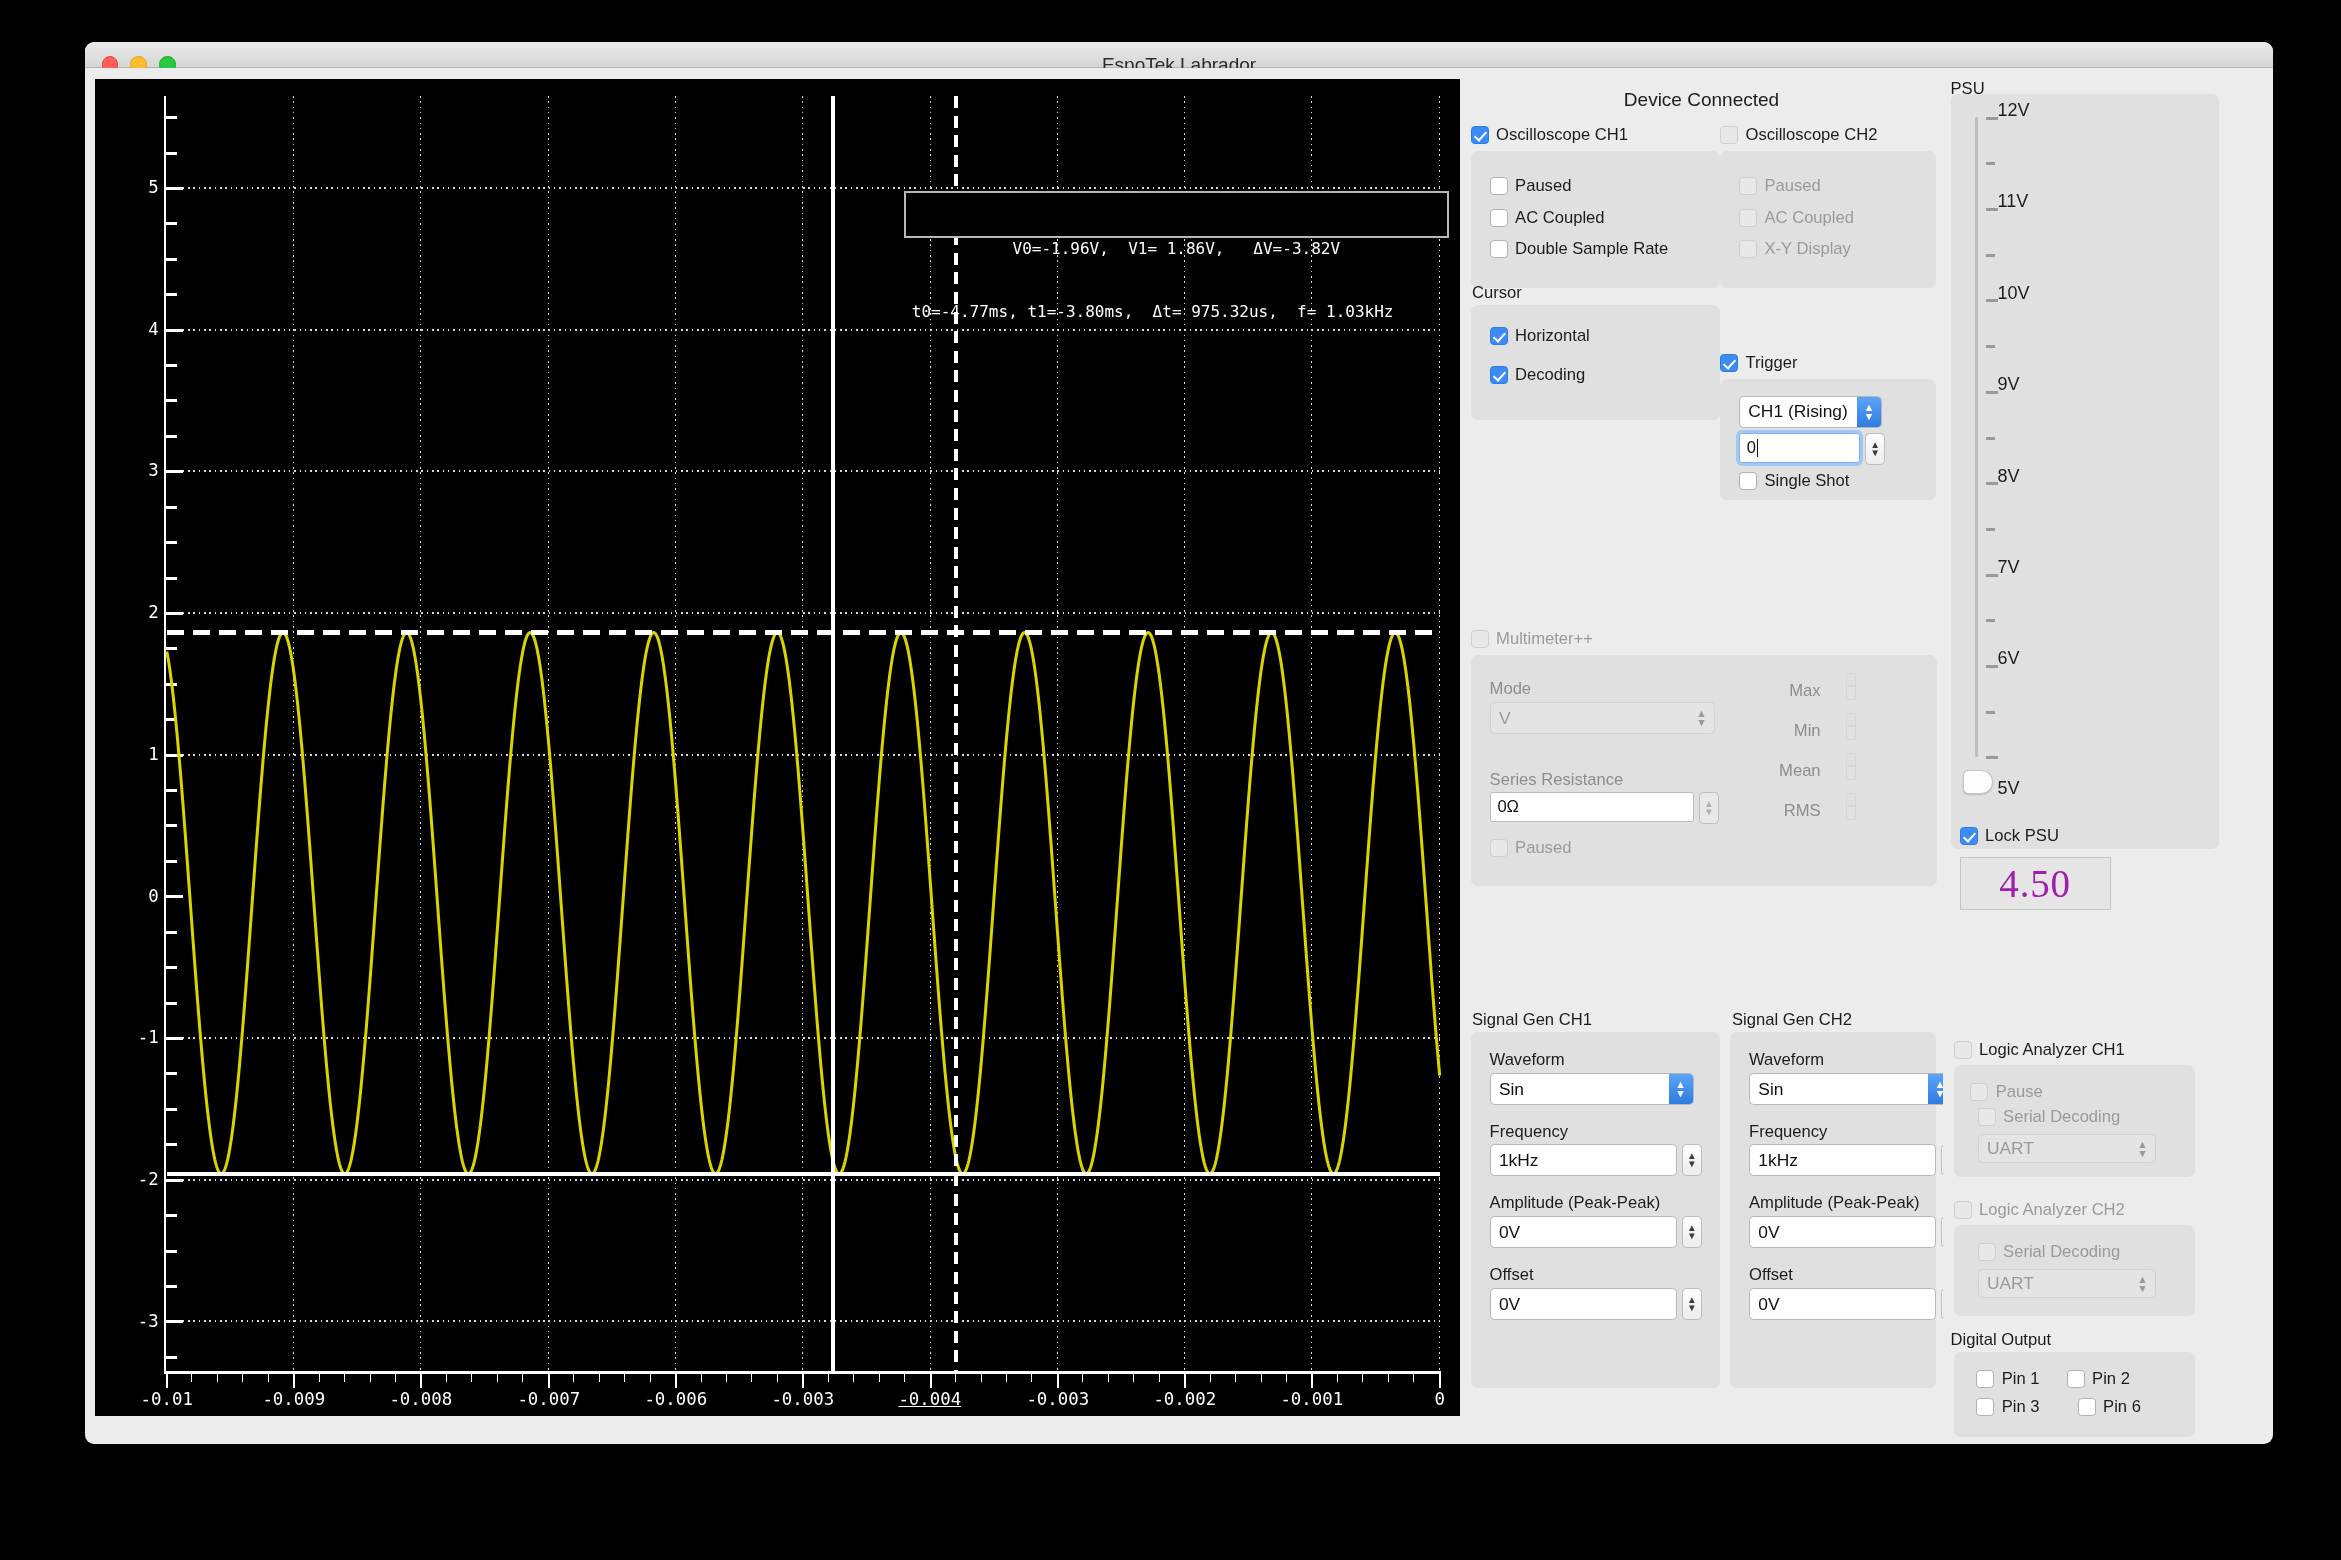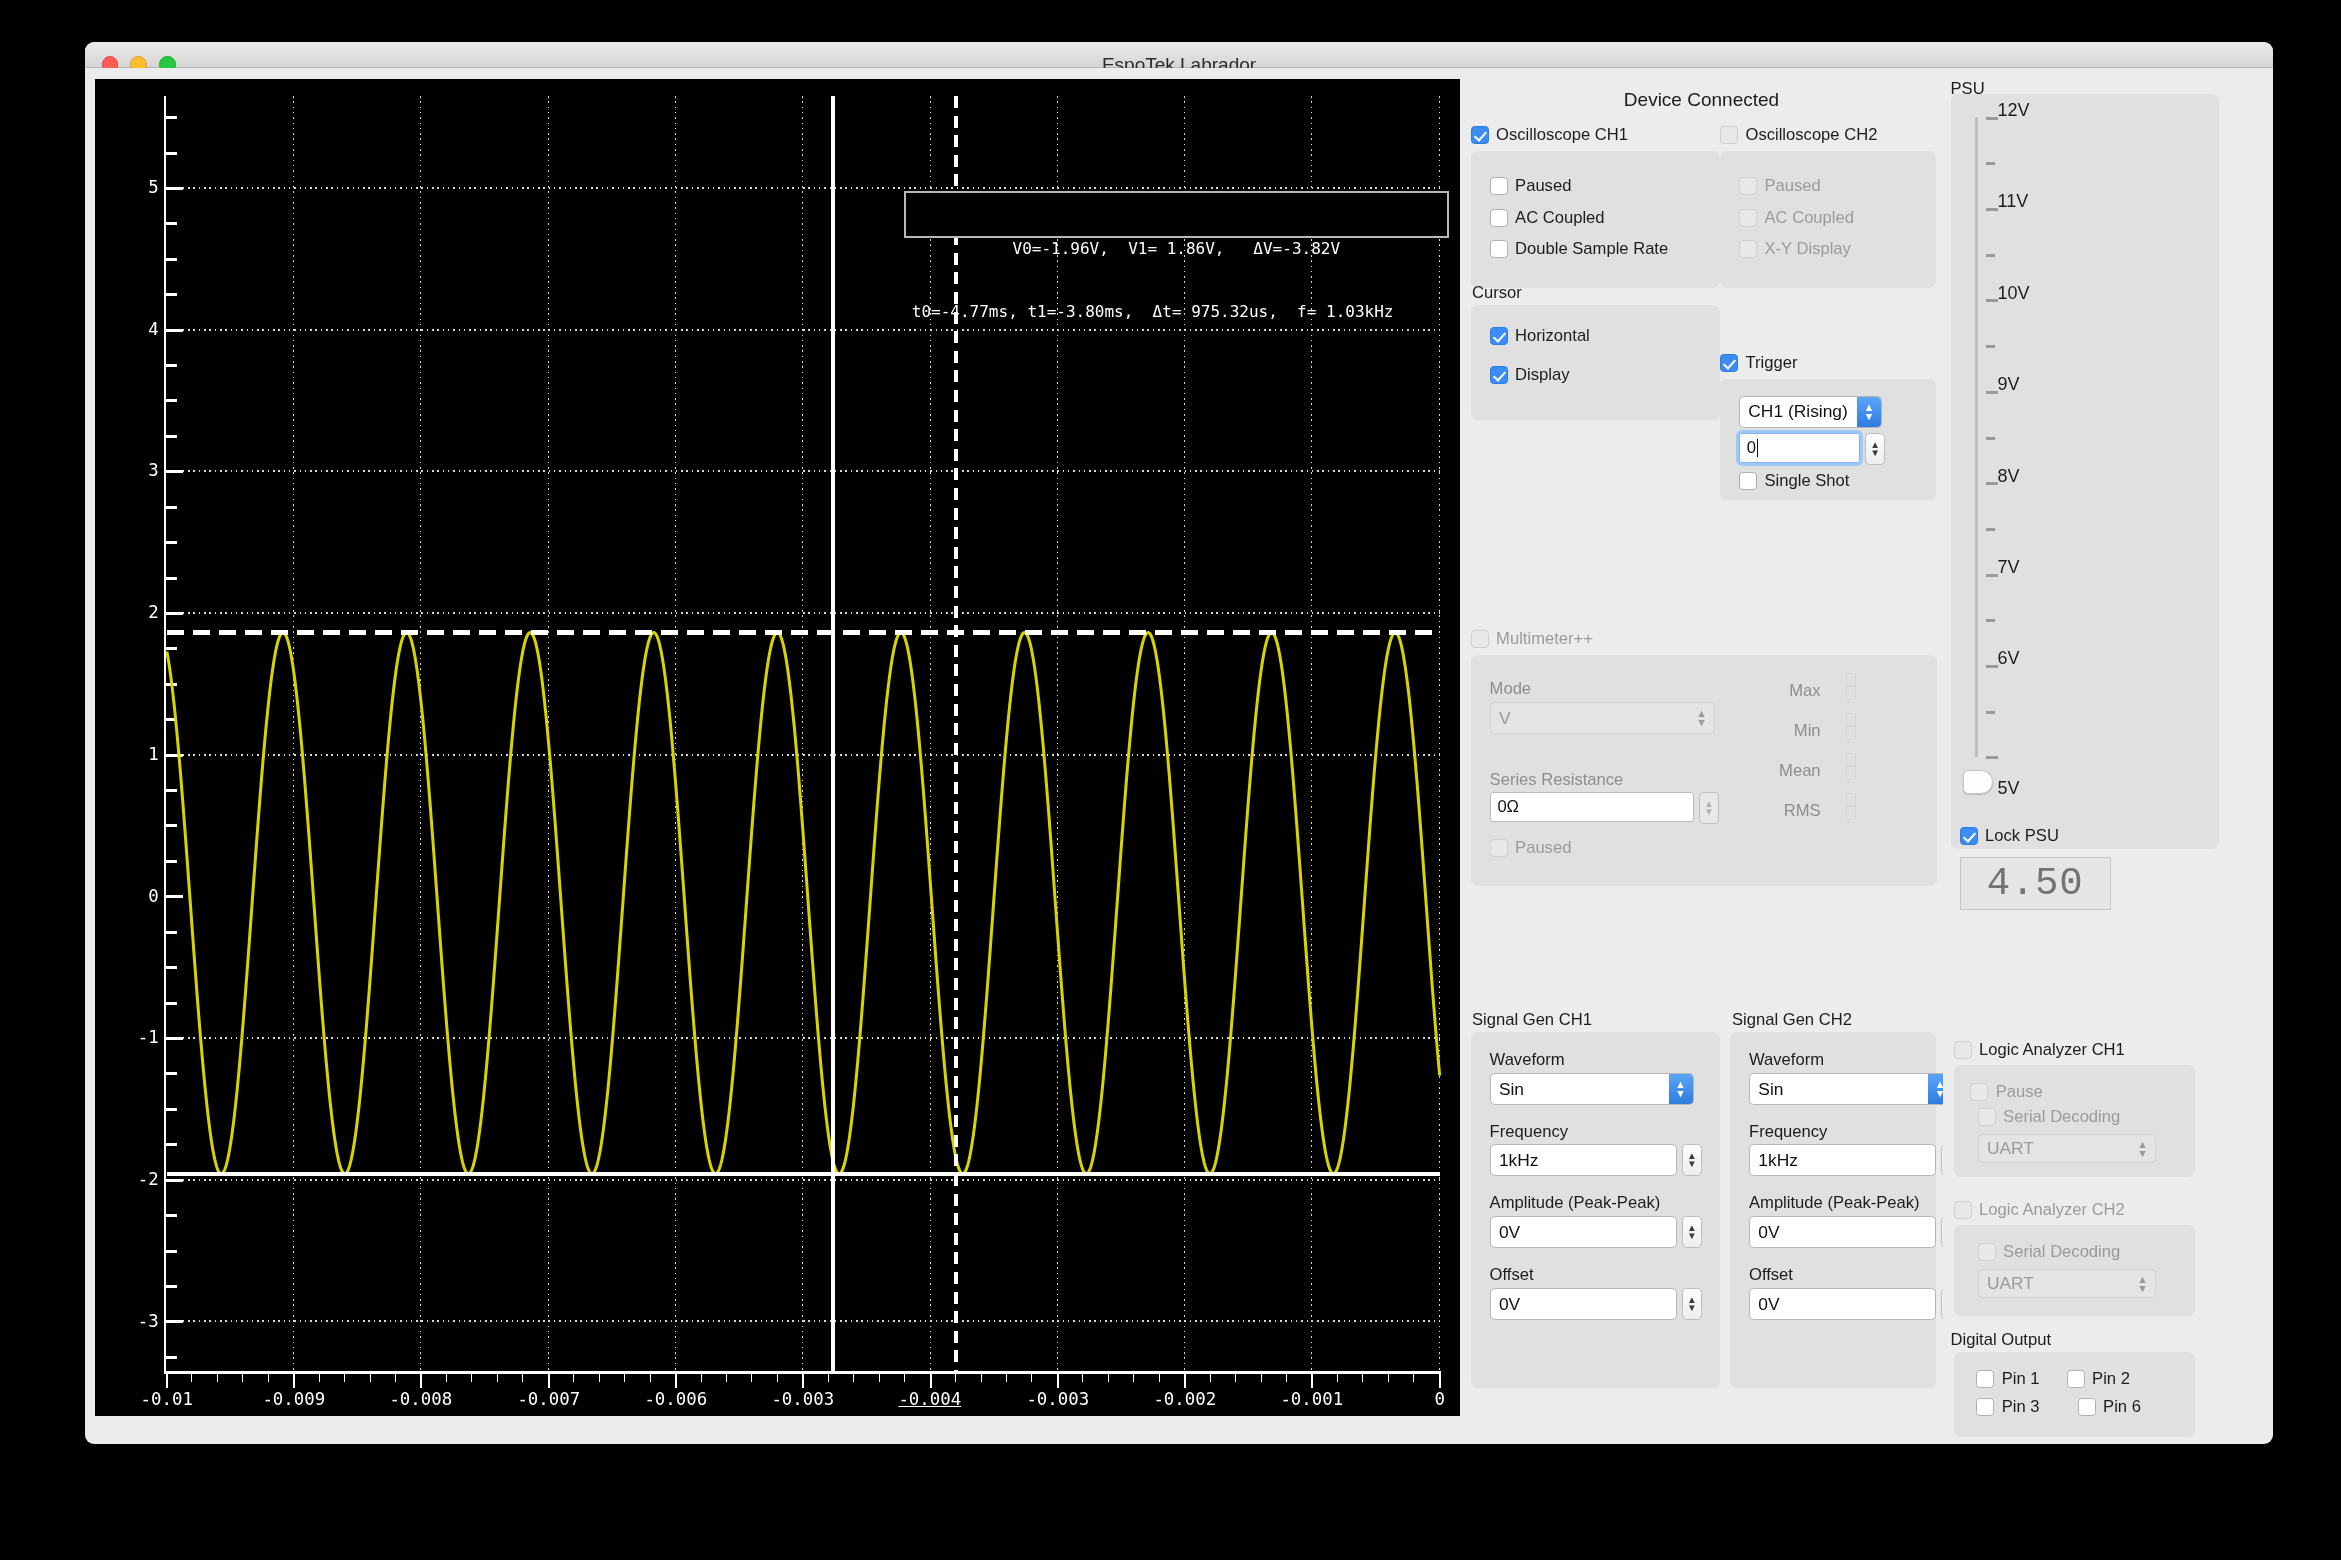--- a/index.html
+++ b/index.html
@@ -185,22 +185,22 @@
   .popup.dim { background: #e4e4e4; border-color: #d2d2d2; color: #9a9a9a; }
   .popup.dim .arrows { background: transparent; color: #9a9a9a; }
 
   
   .lcd-box {
     position: absolute;
     border: 1.5px solid #c6c6c6; background: #e5e5e5;
     display: flex; align-items: center; justify-content: center;
   }
   .lcd-text {
-    font-family: Liberation Mono, monospace;
-    font-size: 39px; color: #737373; letter-spacing: 0.8px;
+    font-family: Liberation Serif, serif;
+    font-size: 39px; color: #a21caf; letter-spacing: 0.8px;
   }
   .seg-blank {
     position: absolute; width: 10.6px; height: 27px;
     border: 1.5px solid #d6d6d6; background: transparent;
     border-radius: 1.5px;
   }
   .seg-blank::after {
     content:""; position:absolute; left:0; right:0; top:11.3px; height:1.5px; background:#d6d6d6;
   }
 
@@ -444,21 +444,21 @@
       </div>
 
       <div class="grouplabel" style="left:12px; top:215px;">Cursor</div>
       <div class="groupbox" style="left:10.6px; top:237px; width:249px; height:115px;">
         <div class="cb checked" style="left:19px; top:21px;">
           <div class="box"></div>
           <div class="lab">Horizontal</div>
         </div>
         <div class="cb checked" style="left:19px; top:60px;">
           <div class="box"></div>
-          <div class="lab">Display</div>
+          <div class="lab">Decoding</div>
         </div>
       </div>
 
       <div class="cb checked" style="left:260px; top:285px;">
         <div class="box"></div>
         <div class="lab">Trigger</div>
       </div>
       <div class="groupbox" style="left:260px; top:311px; width:216px; height:121px;">
         <div class="popup" style="left:19px; top:16.6px; width:143px;">
           <span>CH1 (Rising)</span>

